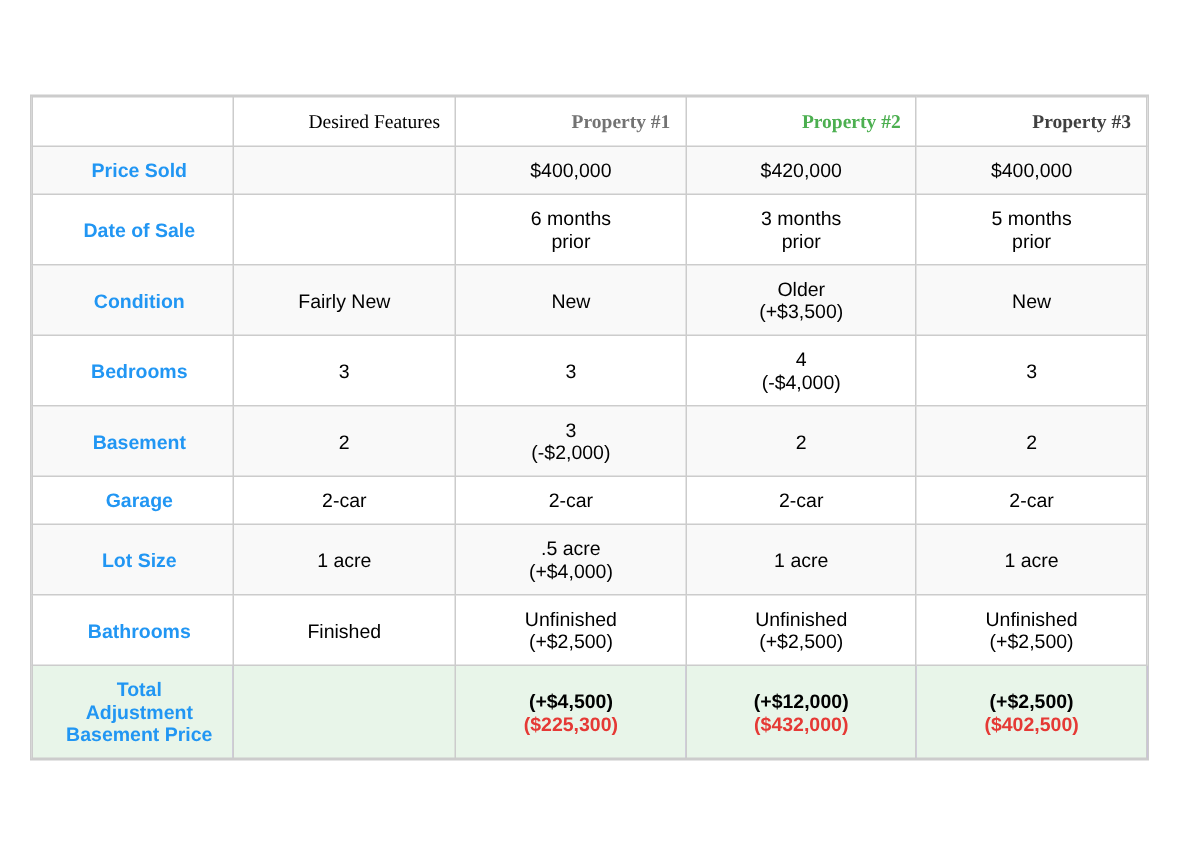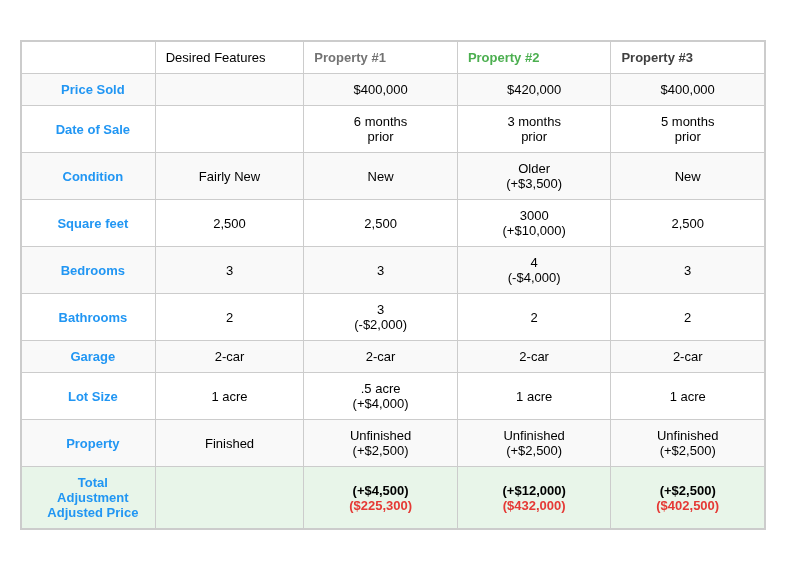--- a/index.html
+++ b/index.html
@@ -18,23 +18,24 @@
       width: 780px;
       border: 1px solid #ccc;
     }
     table {
       width: 100%;
       border-collapse: collapse;
     }
     thead tr th {
       border: 1px solid #ccc;
       padding: 8px 10px;
-      text-align: left;
+      text-align: right;
       font-weight: normal;
       background: #fff;
+      font-family: Liberation Serif, serif;
     }
     thead tr th:first-child {
       background: #fff;
       border: 1px solid #ccc;
     }
     thead tr th.prop1 {
       color: #737373;
       font-weight: bold;
     }
     thead tr th.prop2 {
@@ -104,63 +105,56 @@
           <td>5 months<br>prior</td>
         </tr>
         <tr>
           <td>Condition</td>
           <td>Fairly New</td>
           <td>New</td>
           <td>Older<br>(+$3,500)</td>
           <td>New</td>
         </tr>
         <tr>
-          <td>Square feet</td>
-          <td>2,500</td>
-          <td>2,500</td>
-          <td>3000<br>(+$10,000)</td>
-          <td>2,500</td>
-        </tr>
-        <tr>
           <td>Bedrooms</td>
           <td>3</td>
           <td>3</td>
           <td>4<br>(-$4,000)</td>
           <td>3</td>
         </tr>
         <tr>
-          <td>Bathrooms</td>
+          <td>Basement</td>
           <td>2</td>
           <td>3<br>(-$2,000)</td>
           <td>2</td>
           <td>2</td>
         </tr>
         <tr>
           <td>Garage</td>
           <td>2-car</td>
           <td>2-car</td>
           <td>2-car</td>
           <td>2-car</td>
         </tr>
         <tr>
           <td>Lot Size</td>
           <td>1 acre</td>
           <td>.5 acre<br>(+$4,000)</td>
           <td>1 acre</td>
           <td>1 acre</td>
         </tr>
         <tr>
-          <td>Property</td>
+          <td>Bathrooms</td>
           <td>Finished</td>
           <td>Unfinished<br>(+$2,500)</td>
           <td>Unfinished<br>(+$2,500)</td>
           <td>Unfinished<br>(+$2,500)</td>
         </tr>
         <tr class="total-row" style="background: #6d28d9;">
-          <td><span style="color:#2196F3;font-weight:bold;">Total Adjustment</span><br><span style="color:#2196F3;font-weight:bold;">Adjusted Price</span></td>
+          <td><span style="color:#2196F3;font-weight:bold;">Total Adjustment</span><br><span style="color:#2196F3;font-weight:bold;">Basement Price</span></td>
           <td></td>
           <td>(+$4,500)<br><span style="color:#e53935;font-weight:bold;">($225,300)</span></td>
           <td>(+$12,000)<br><span style="color:#e53935;font-weight:bold;">($432,000)</span></td>
           <td>(+$2,500)<br><span style="color:#e53935;font-weight:bold;">($402,500)</span></td>
         </tr>
       </tbody>
   </table>
 </div>
 
 </body></html>

